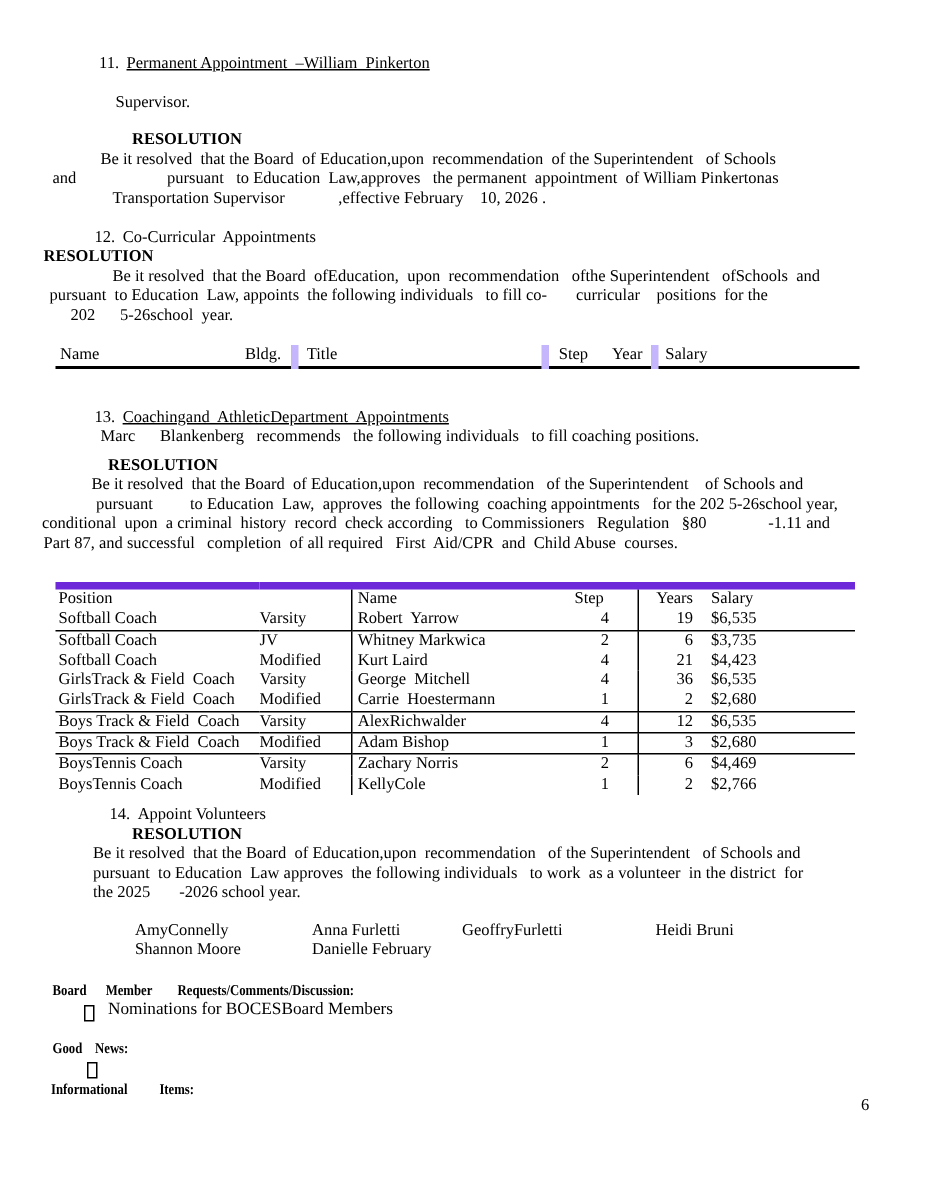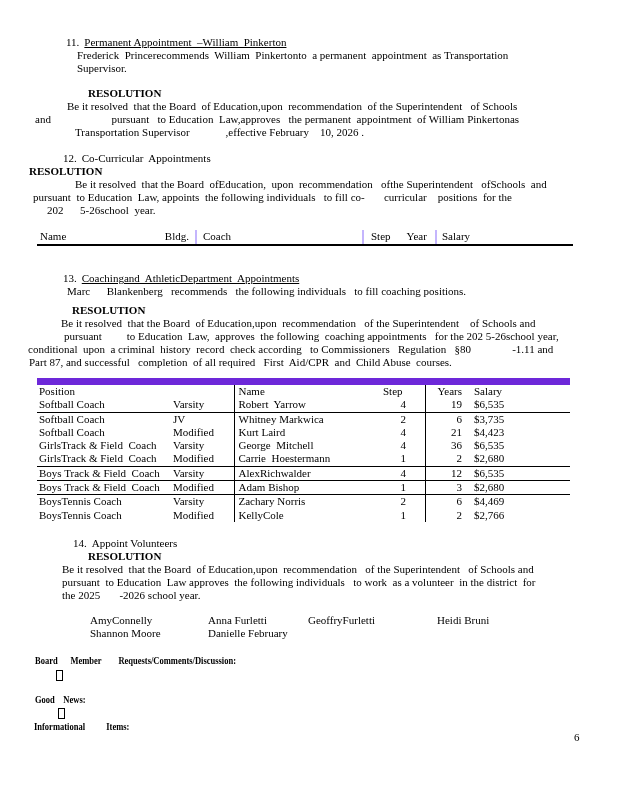--- a/index.html
+++ b/index.html
@@ -45,46 +45,45 @@
   table.doc td{
     padding:0;
     vertical-align:top;
     overflow:hidden;
     white-space:pre;
   }
   
   #cc-table{left:37px;top:230px;width:536px;}
   #cc-table td{height:14px;}
   #cc-table tr.hdr td{border-bottom:2px solid #000;}
-  #cc-table td.vr{border-right:2px solid #c4b5fd;}
+  #cc-table td.vr{border-right:5px solid #c4b5fd;}
   #cc-table .c-name{padding-left:3px;}
   #cc-table .c-bldg{text-align:right;padding-right:6px;}
   #cc-table .c-title{padding-left:6px;}
   #cc-table .c-step{padding-left:7px;}
   #cc-table .c-sal{padding-left:5px;}
   #cc-table .yr-gap{margin-left:16px;}
   
-  #coach-table{left:37px;top:378px;width:533px;border-top:7px solid #6d28d9;}
+  #coach-table{left:37px;top:388px;width:533px;border-top:5px solid #6d28d9;}
   #coach-table td{height:13.3px;}
   #coach-table td.vr{border-right:1px solid #000;}
   #coach-table tr.hline td{border-bottom:1px solid #000;}
   #coach-table .c-pos{padding-left:2px;}
   #coach-table .c-name{padding-left:4px;}
   #coach-table .c-step{text-align:center;}
   #coach-table .c-stephdr{text-align:left;padding-left:1px;}
   #coach-table .c-yrs{text-align:right;}
   #coach-table .c-sal{padding-left:12px;}
 </style>
 </head>
 <body>
 
 <div id="page">
 
   <div class="line" style="left:66px;top:36px"><span class="num">11.</span><span class="u">Permanent Appointment  –William  Pinkerton</span></div>
-  <div class="line" style="left:77px;top:49px">Frederick  Princerecommends  William  Pinkertonto  a permanent  appointment  as Transportation</div>
   <div class="line" style="left:77px;top:62px">Supervisor.</div>
   <div class="line bold" style="left:88px;top:87px">RESOLUTION</div>
   <div class="line" style="left:67px;top:100px">Be it resolved  that the Board  of Education,upon  recommendation  of the Superintendent   of Schools</div>
   <div class="line" style="left:35px;top:113px">and                      pursuant   to Education  Law,approves   the permanent  appointment  of William Pinkertonas</div>
   <div class="line" style="left:75px;top:126px">Transportation Supervisor             ,effective February    10, 2026 .</div>
 
   <div class="line" style="left:63px;top:152px"><span class="num">12.</span><span>Co-Curricular  Appointments</span></div>
   <div class="line bold" style="left:29px;top:165px">RESOLUTION</div>
   <div class="line" style="left:75px;top:178px">Be it resolved  that the Board  ofEducation,  upon  recommendation   ofthe Superintendent   ofSchools  and</div>
   <div class="line" style="left:33px;top:191px">pursuant  to Education  Law, appoints  the following individuals   to fill co-       curricular    positions  for the</div>
@@ -95,21 +94,21 @@
         <col style="width:113px">
         <col style="width:46px">
         <col style="width:167px">
         <col style="width:73px">
         <col style="width:137px">
       </colgroup>
     <tbody>
         <tr class="hdr">
       <td class="c-name">Name</td>
       <td class="c-bldg vr">Bldg.</td>
-      <td class="c-title vr">Coach</td>
+      <td class="c-title vr">Title</td>
       <td class="c-step vr"><span>Step</span><span class="yr-gap">Year</span></td>
       <td class="c-sal">Salary</td>
     </tr>
   </tbody>
     </table>
 
   <div class="line" style="left:63px;top:272px"><span class="num">13.</span><span class="u">Coachingand  AthleticDepartment  Appointments</span></div>
   <div class="line" style="left:67px;top:285px">Marc      Blankenberg   recommends   the following individuals   to fill coaching positions.</div>
   <div class="line bold" style="left:72px;top:304px">RESOLUTION</div>
   <div class="line" style="left:61px;top:317px">Be it resolved  that the Board  of Education,upon  recommendation   of the Superintendent    of Schools and</div>
@@ -218,20 +217,21 @@
 
   <div class="line" style="left:90px;top:614px">AmyConnelly</div>
   <div class="line" style="left:208px;top:614px">Anna Furletti</div>
   <div class="line" style="left:308px;top:614px">GeoffryFurletti</div>
   <div class="line" style="left:437px;top:614px">Heidi Bruni</div>
   <div class="line" style="left:90px;top:627px">Shannon Moore</div>
   <div class="line" style="left:208px;top:627px">Danielle February</div>
 
   <div class="bhead" style="left:35px;top:655px">Board      Member        Requests/Comments/Discussion:</div>
   <div class="tofu" style="left:56px;top:670px"></div>
+  <div class="line" style="left:72px;top:667px;font-size:11.5px">Nominations for BOCESBoard Members</div>
 
   <div class="bhead" style="left:35px;top:694px">Good    News:</div>
   <div class="tofu" style="left:58px;top:708px"></div>
 
   <div class="bhead" style="left:34px;top:721px">Informational          Items:</div>
 
   <div class="line" style="left:574px;top:731px">6</div>
 
 </div>
 

